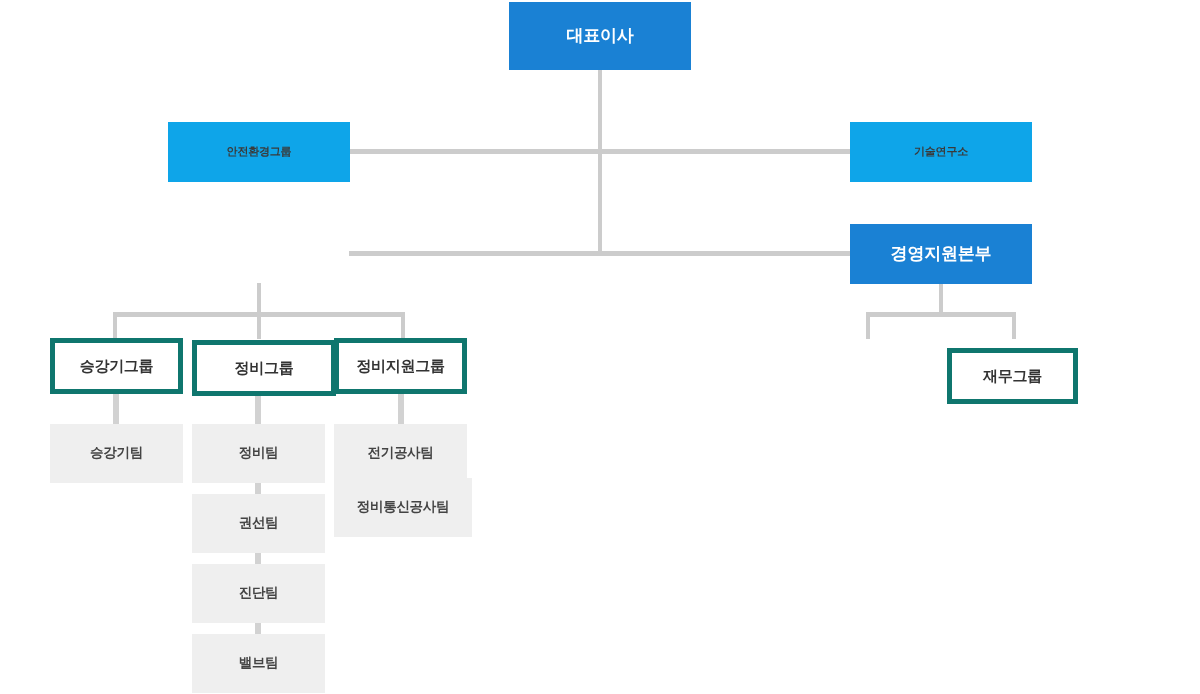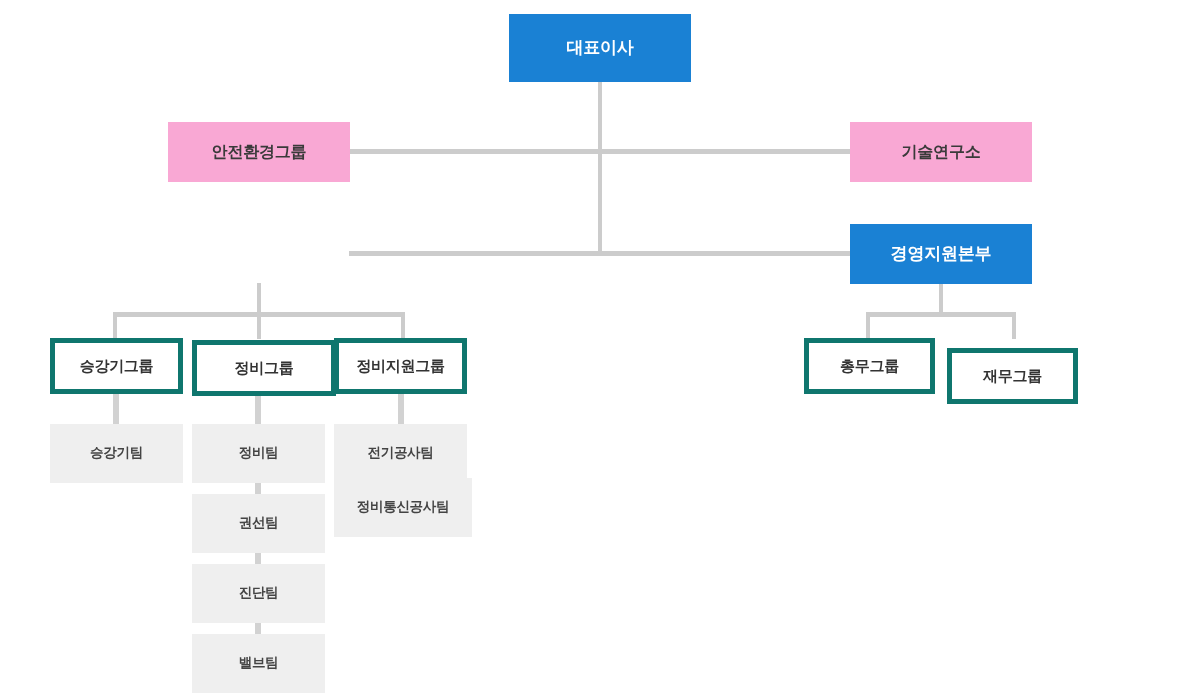--- a/index.html
+++ b/index.html
@@ -42,24 +42,24 @@
   .node.primary {
     background: #1a81d4;
     color: #ffffff;
     font-weight: bold;
     font-size: 17px;
     letter-spacing: -0.2px;
   }
 
   
   .node.soft {
-    background: #f9a8d4;
+    background: #0ea5e9;
     color: #3a3a3a;
     font-weight: bold;
-    font-size: 16px;
+    font-size: 11px;
     letter-spacing: -0.2px;
   }
 
   
   .node.outline {
     background: #ffffff;
     border: 5px solid #0f766e;
     color: #333333;
     font-weight: bold;
     font-size: 15px;
@@ -113,21 +113,21 @@
   <div class="line stub" style="left:113px; top:394px; height:30px;"></div>
 
   <div class="line stub" style="left:255px; top:394px; height:30px;"></div>
   <div class="line stub" style="left:255px; top:483px; height:11px;"></div>
   <div class="line stub" style="left:255px; top:553px; height:11px;"></div>
   <div class="line stub" style="left:255px; top:623px; height:11px;"></div>
 
   <div class="line stub" style="left:398px; top:394px; height:30px;"></div>
   <div class="line stub" style="left:398px; top:483px; height:11px;"></div>
 
-  <div class="node primary" style="left:509px; top:2px; width:182px; height:68px;margin-top:12px;">
+  <div class="node primary" style="left:509px; top:2px; width:182px; height:68px;">
     <span class="node-label">대표이사</span>
   </div>
 
   <div class="node soft" style="left:168px; top:122px; width:182px; height:60px;">
     <span class="node-label">안전환경그룹</span>
   </div>
 
   <div class="node soft" style="left:850px; top:122px; width:182px; height:60px;align-items:center;">
     <span class="node-label">기술연구소</span>
   </div>
@@ -142,23 +142,20 @@
   </div>
 
   <div class="node outline" style="left:192px; top:340px; width:144px; height:56px;">
     <span class="node-label">정비그룹</span>
   </div>
 
   <div class="node outline" style="left:334px; top:338px; width:133px; height:56px;">
     <span class="node-label">정비지원그룹</span>
   </div>
 
-  <div class="node outline" style="left:804px; top:338px; width:131px; height:56px;">
-    <span class="node-label">총무그룹</span>
-  </div>
 
   <div class="node outline" style="left:947px; top:348px; width:131px; height:56px;">
     <span class="node-label">재무그룹</span>
   </div>
 
   <div class="node leaf" style="left:50px; top:424px; width:133px; height:59px;">
     <span class="node-label">승강기팀</span>
   </div>
 
   <div class="node leaf" style="left:192px; top:424px; width:133px; height:59px;">

